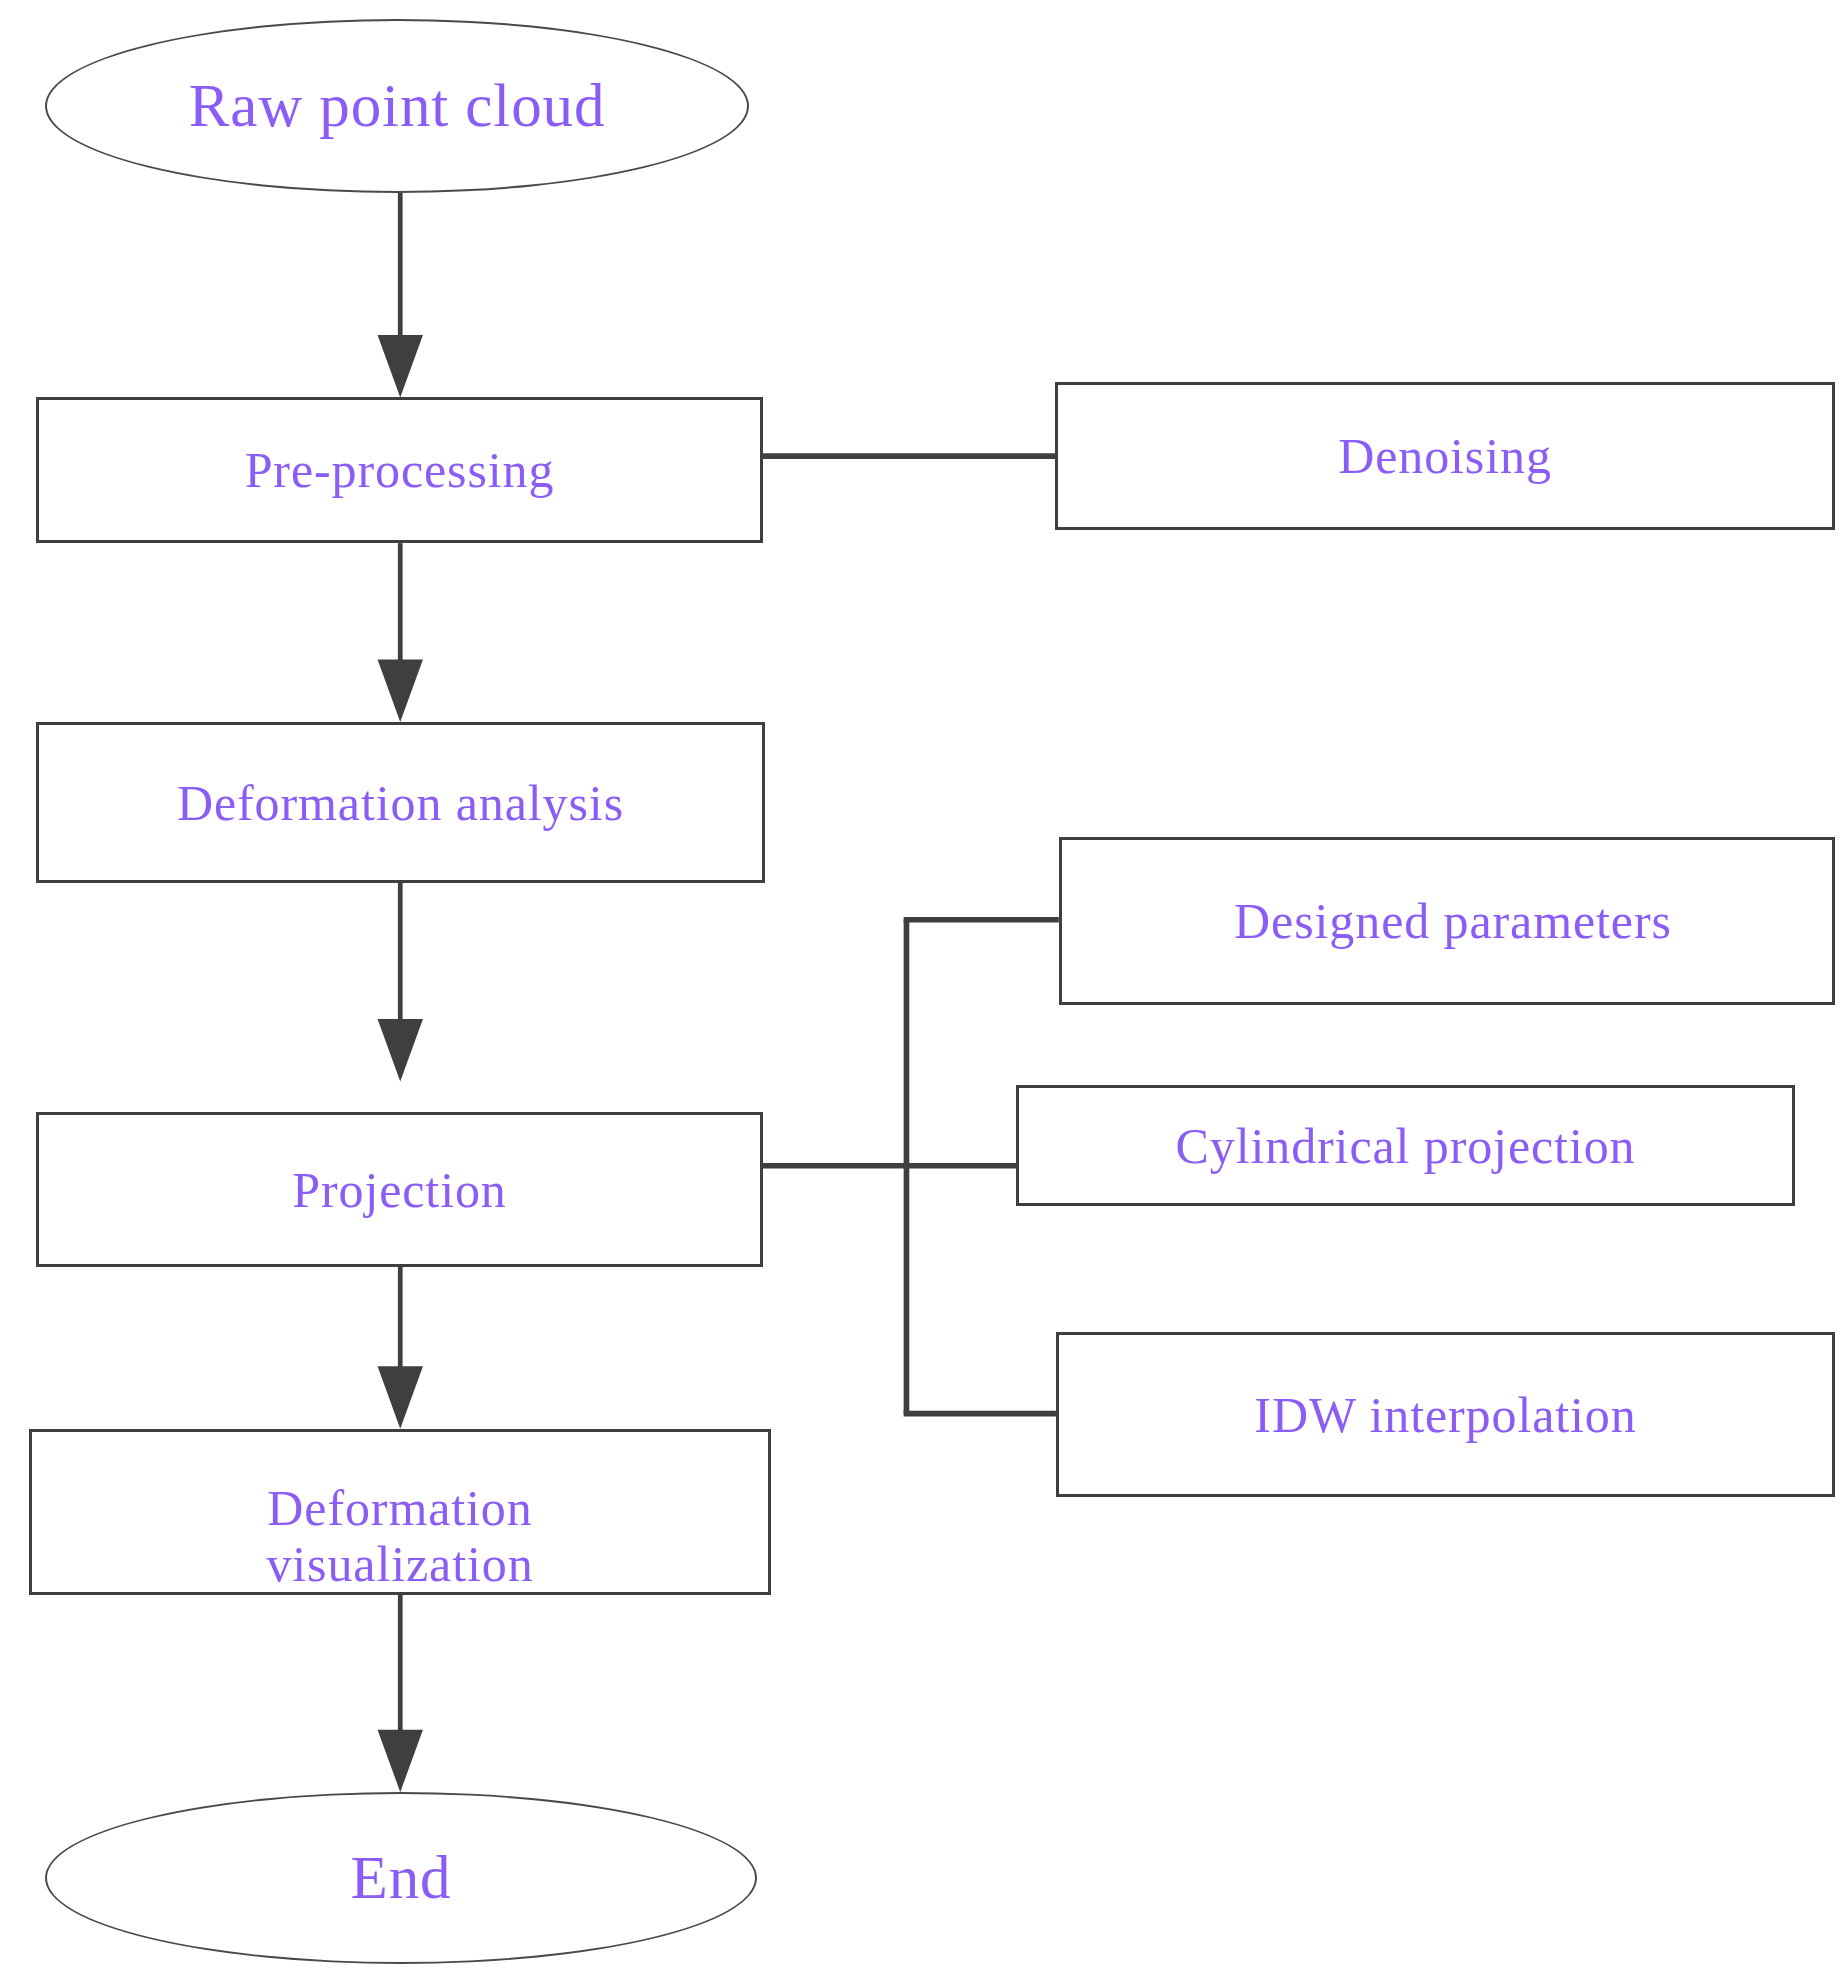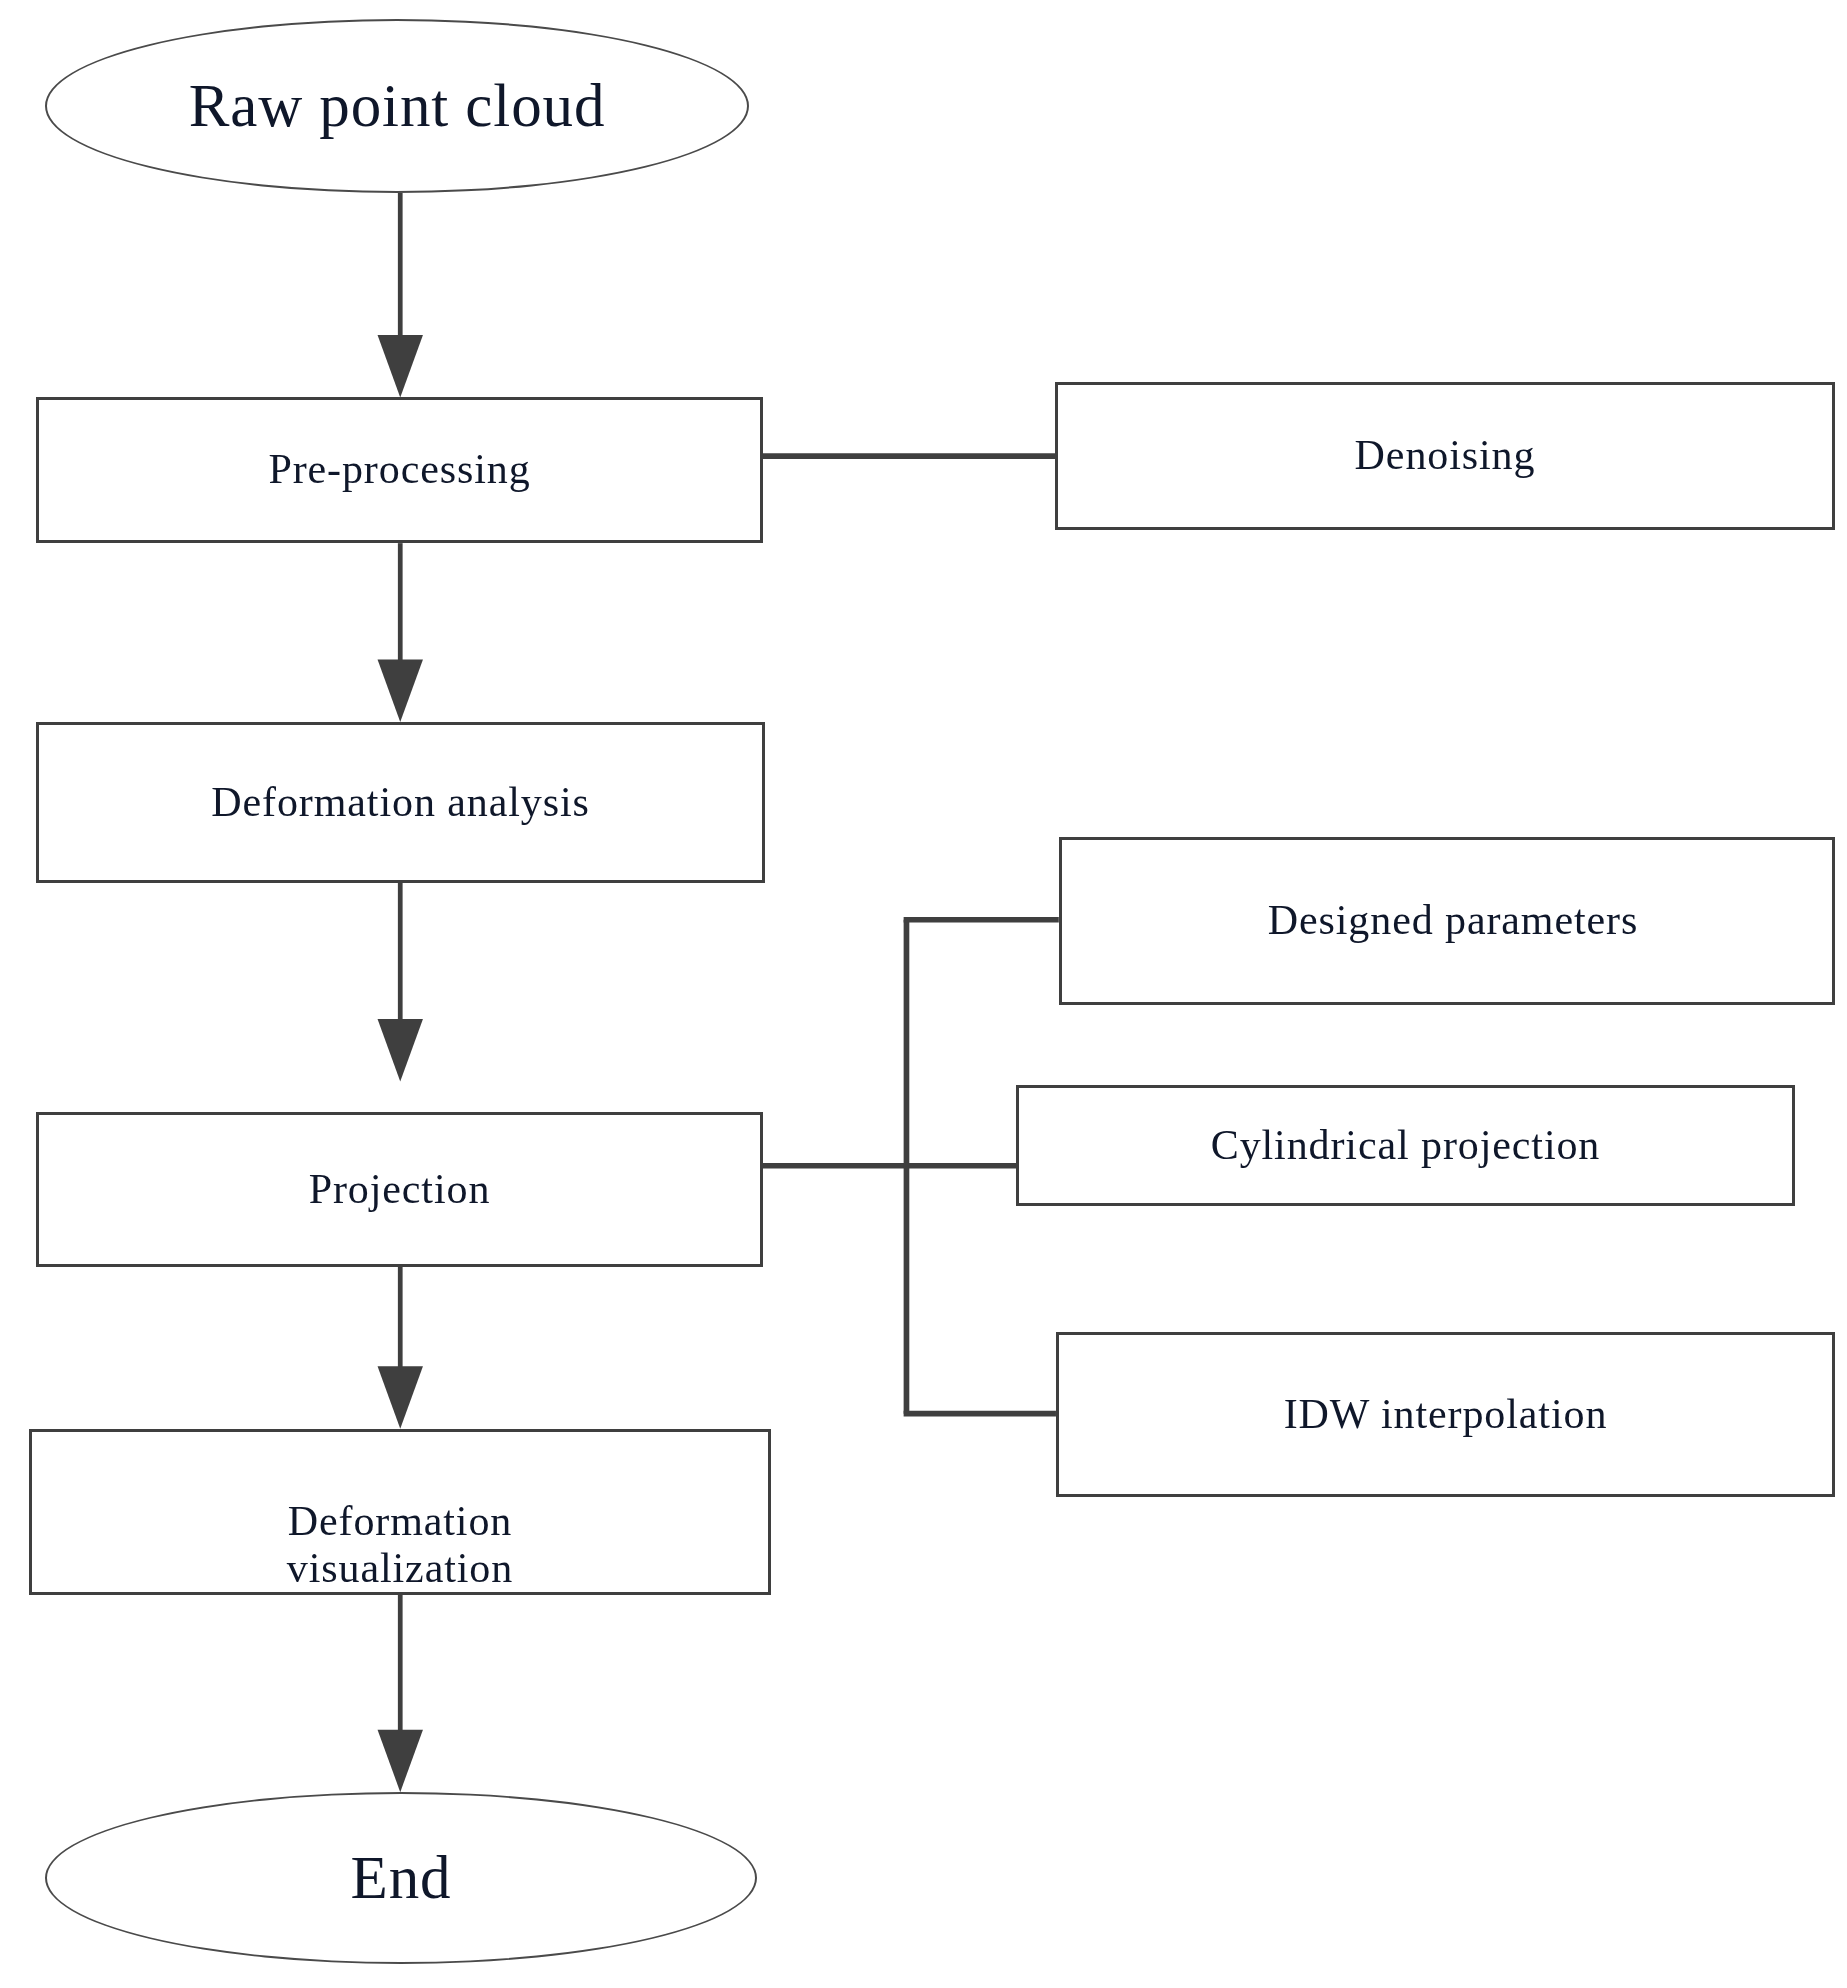--- a/index.html
+++ b/index.html
@@ -6,21 +6,21 @@
     margin: 0;
     padding: 0;
     background: #ffffff;
   }
   .canvas {
     position: relative;
     width: 1847px;
     height: 1988px;
     background: #ffffff;
     font-family: "Liberation Serif", "DejaVu Serif", serif;
-    color: #0f172a;
+    color: #8b5cf6;
     overflow: hidden;
   }
   .connectors {
     position: absolute;
     left: 0;
     top: 0;
     width: 1847px;
     height: 1988px;
   }
   .node {
@@ -33,21 +33,21 @@
     background: #ffffff;
   }
   .node.rect {
     border: 3.8px solid #3f3f3f;
   }
   .node.oval {
     border: 2.8px solid #4a4a4a;
     border-radius: 50%;
   }
   .label {
-    font-size: 42px;
+    font-size: 50px;
     line-height: 1.12;
     white-space: nowrap;
     letter-spacing: 0.9px;
   }
   .label.small {
     font-size: 61px;
   }
   .label.multiline {
     white-space: normal;
   }

